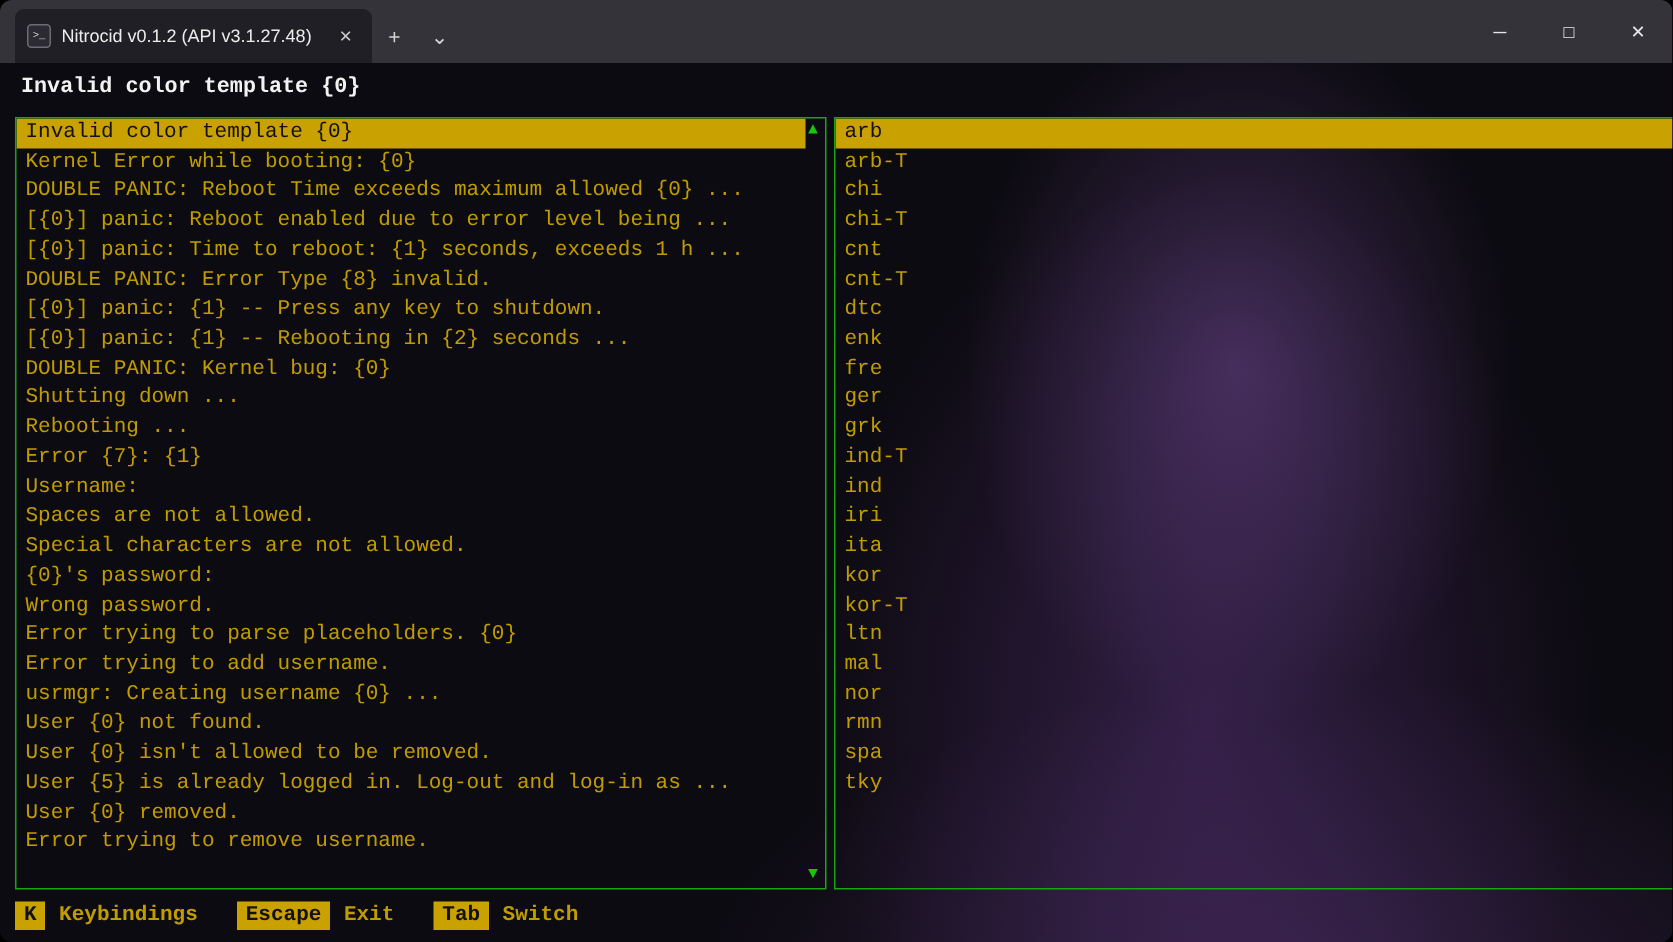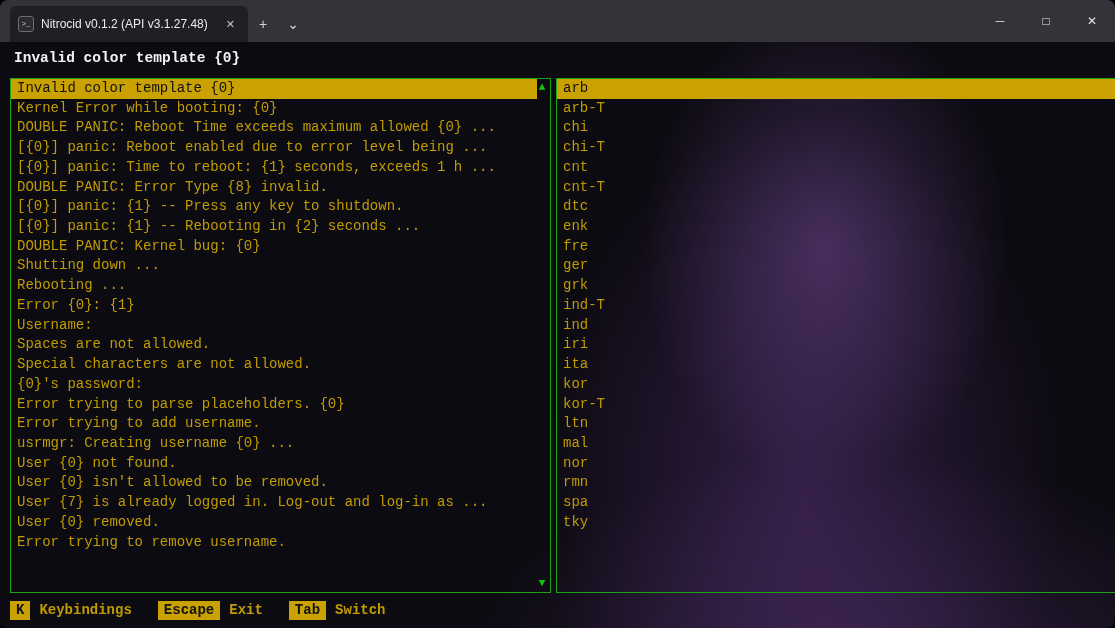--- a/index.html
+++ b/index.html
@@ -78,31 +78,32 @@
             <div class="row">Kernel Error while booting: {0}</div>
             <div class="row">DOUBLE PANIC: Reboot Time exceeds maximum allowed {0} ...</div>
             <div class="row">[{0}] panic: Reboot enabled due to error level being ...</div>
             <div class="row">[{0}] panic: Time to reboot: {1} seconds, exceeds 1 h ...</div>
             <div class="row">DOUBLE PANIC: Error Type {8} invalid.</div>
             <div class="row">[{0}] panic: {1} -- Press any key to shutdown.</div>
             <div class="row">[{0}] panic: {1} -- Rebooting in {2} seconds ...</div>
             <div class="row">DOUBLE PANIC: Kernel bug: {0}</div>
             <div class="row">Shutting down ...</div>
             <div class="row">Rebooting ...</div>
-            <div class="row">Error {0}: {1}</div>
+            <div class="row">Error {7}: {1}</div>
             <div class="row">Username:</div>
             <div class="row">Spaces are not allowed.</div>
             <div class="row">Special characters are not allowed.</div>
             <div class="row">{0}'s password:</div>
+            <div class="row">Wrong password.</div>
             <div class="row">Error trying to parse placeholders. {0}</div>
             <div class="row">Error trying to add username.</div>
             <div class="row">usrmgr: Creating username {0} ...</div>
             <div class="row">User {0} not found.</div>
             <div class="row">User {0} isn't allowed to be removed.</div>
-            <div class="row">User {7} is already logged in. Log-out and log-in as ...</div>
+            <div class="row">User {5} is already logged in. Log-out and log-in as ...</div>
             <div class="row">User {0} removed.</div>
             <div class="row">Error trying to remove username.</div>
           </div>
         <span class="arrow up">▲</span>
         <span class="arrow down">▼</span>
       </div>
 
       <div class="panel right">
         <div class="rows">
             <div class="row sel">arb</div>

